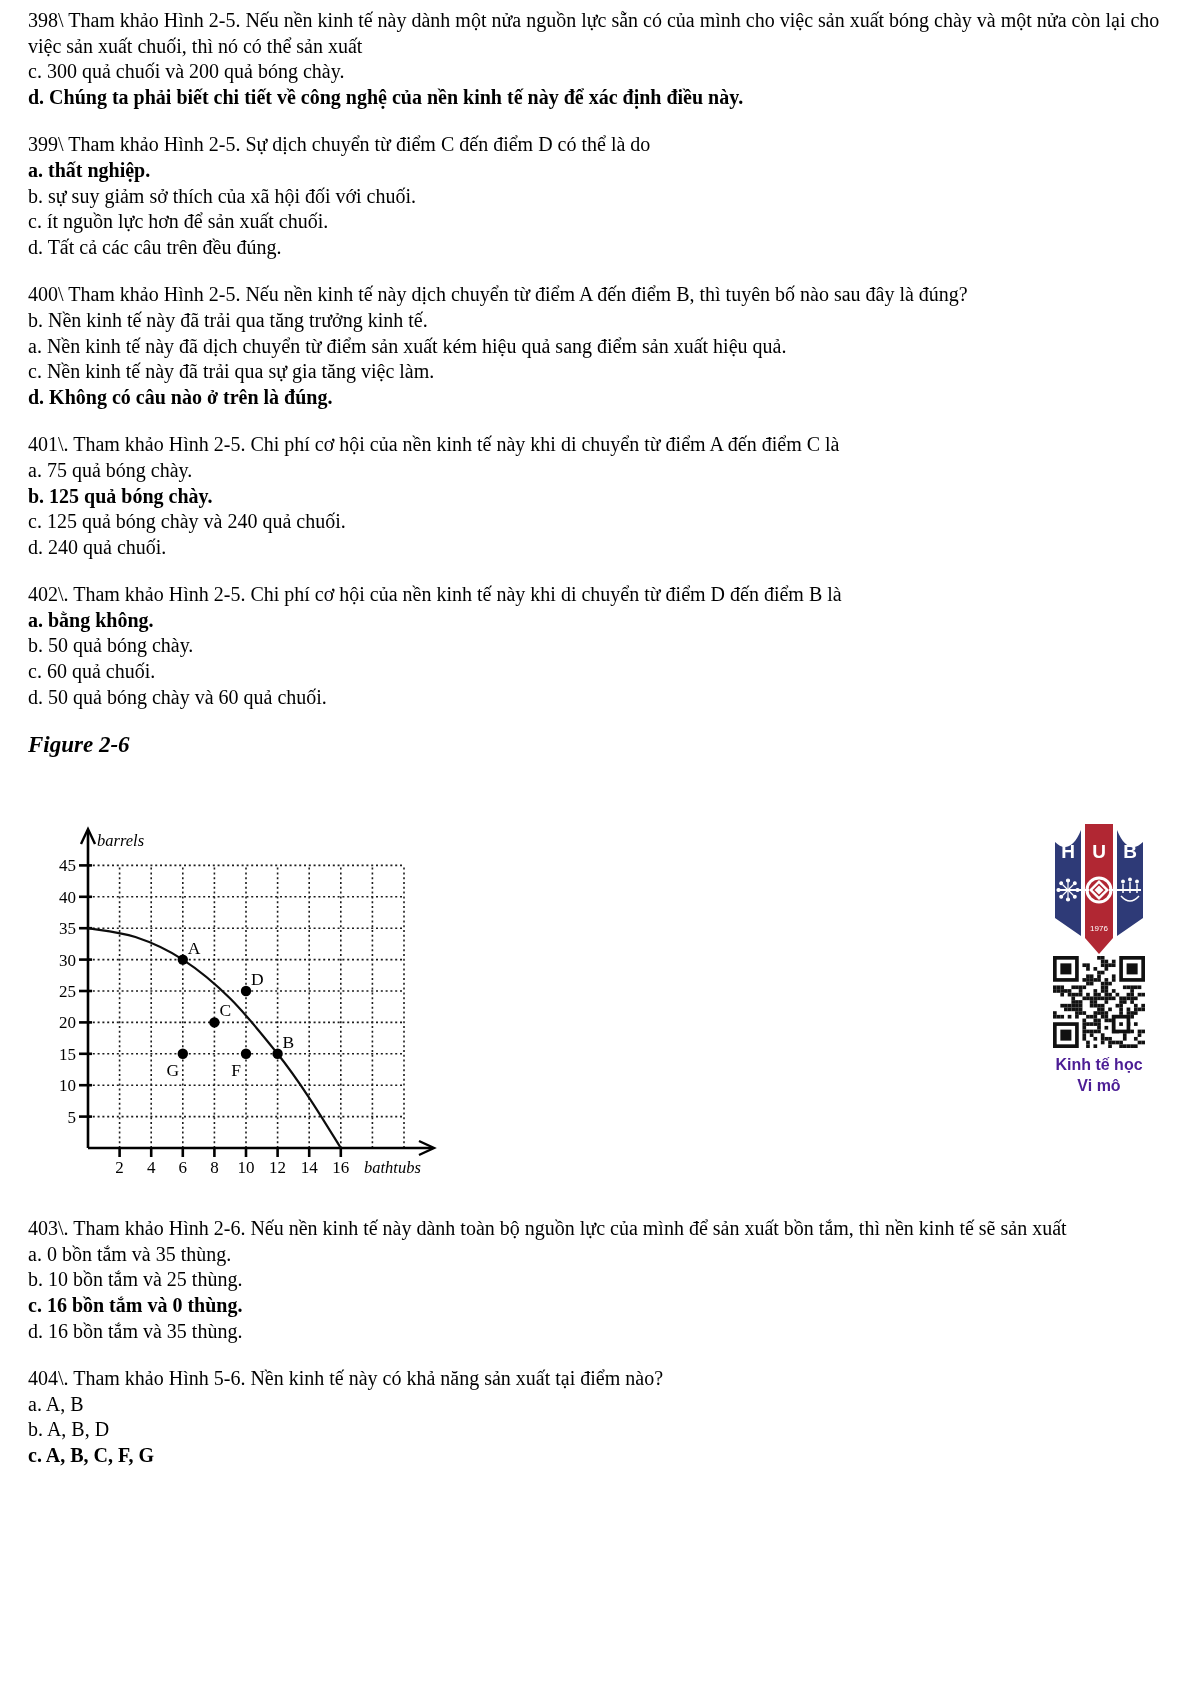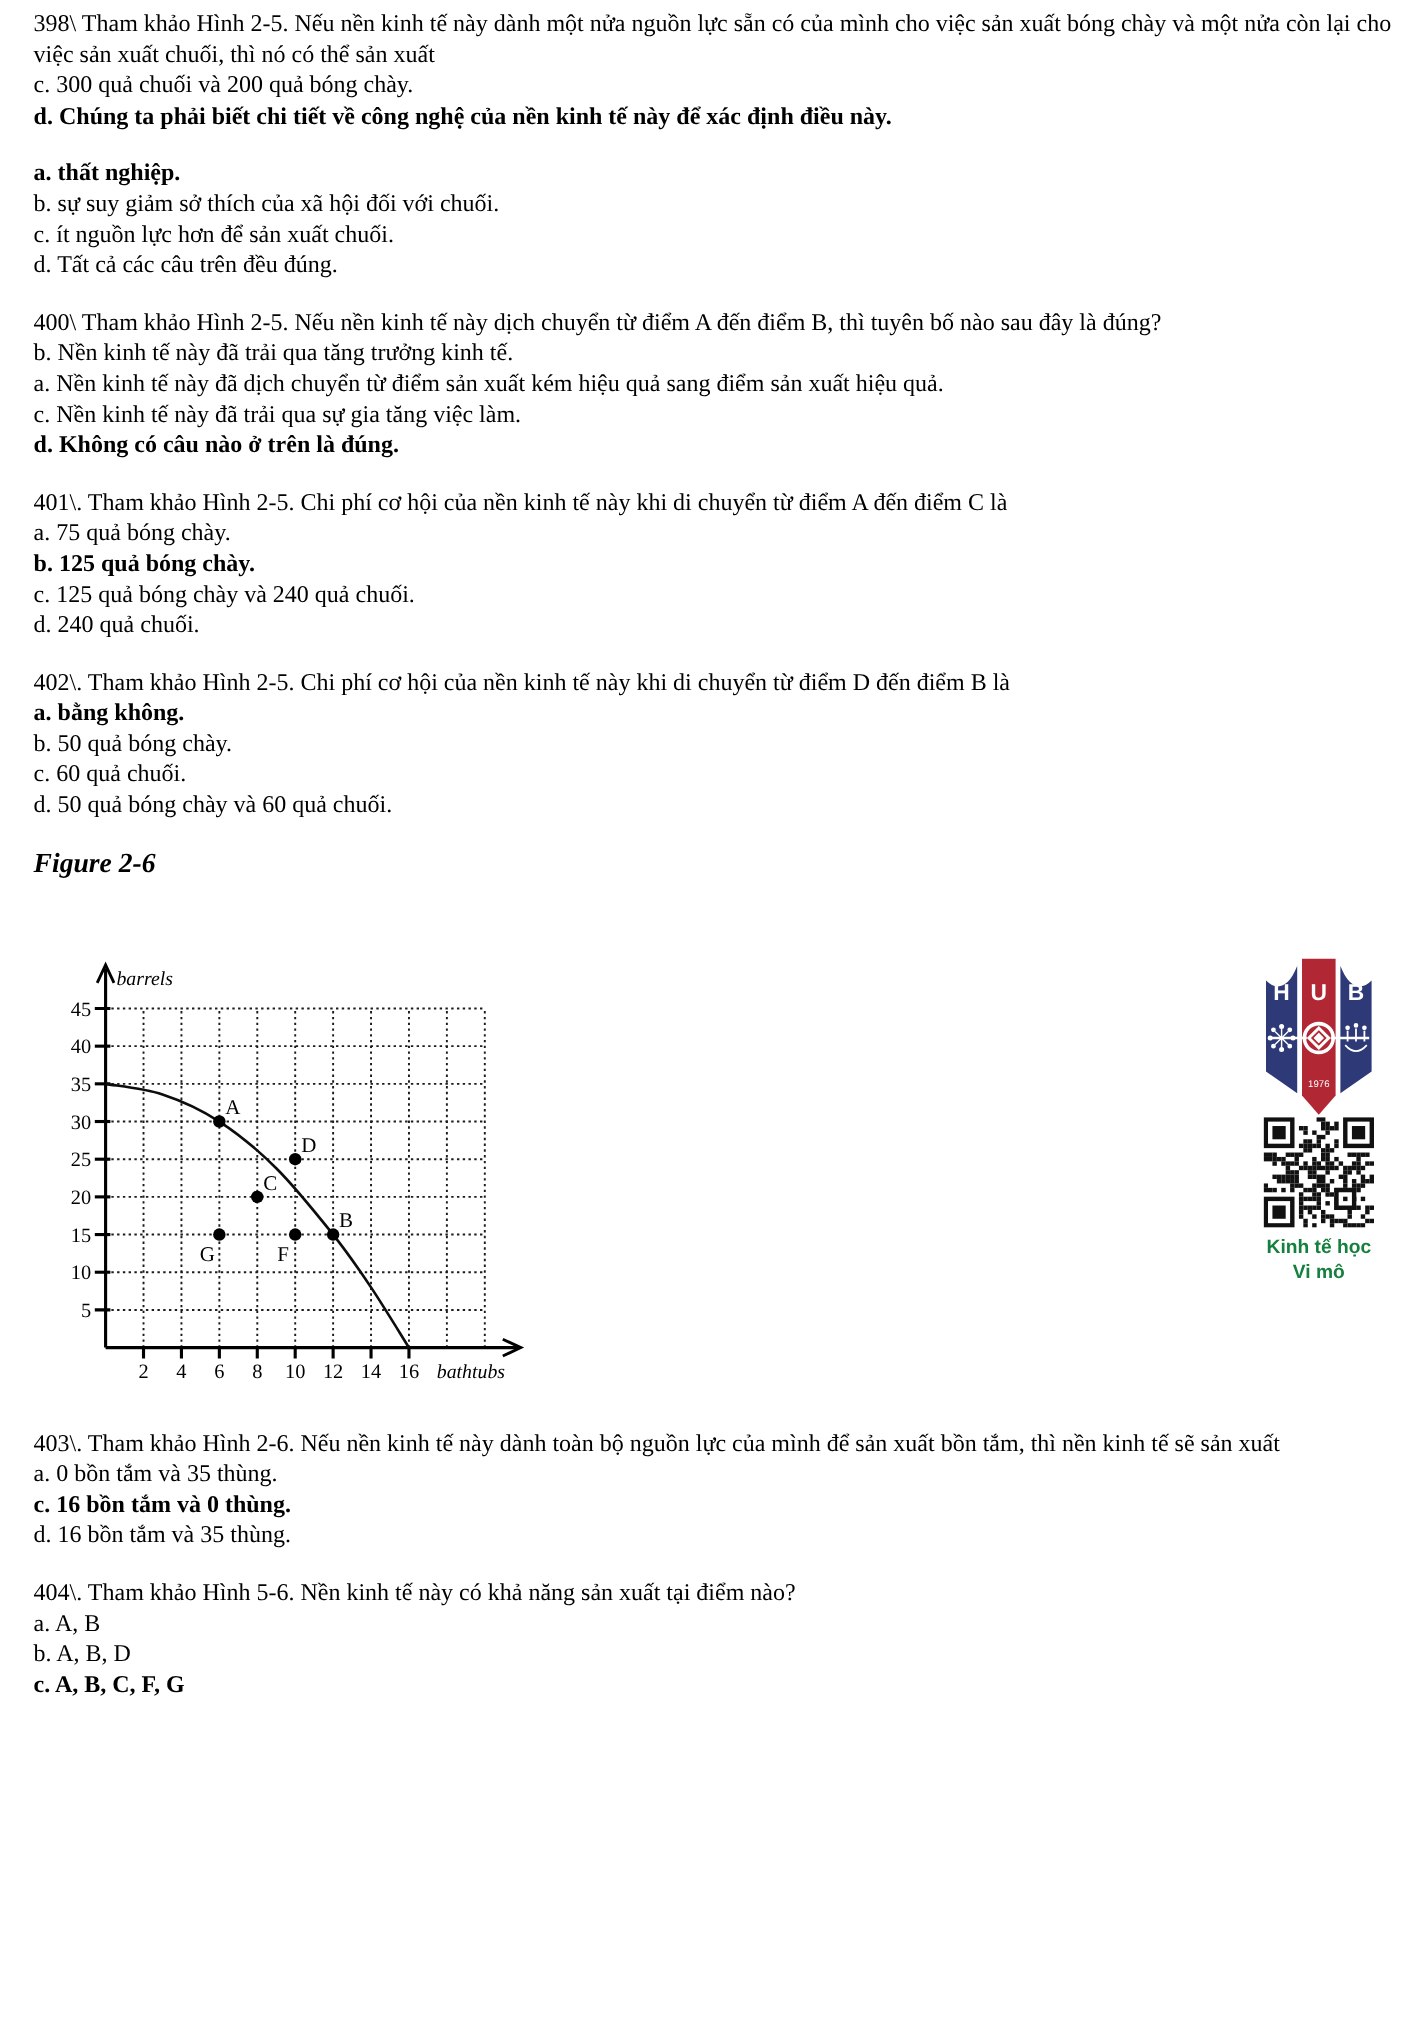--- a/index.html
+++ b/index.html
@@ -22,20 +22,21 @@
 
 <div class="page">
 
   <section id="questions-top">
       <div class="q">
         <p>398\ Tham khảo Hình 2-5. Nếu nền kinh tế này dành một nửa nguồn lực sẵn có của mình cho việc sản xuất bóng chày và một nửa còn lại cho việc sản xuất chuối, thì nó có thể sản xuất</p>
         <p>c. 300 quả chuối và 200 quả bóng chày.</p>
         <p class="bold">d. Chúng ta phải biết chi tiết về công nghệ của nền kinh tế này để xác định điều này.</p>
       </div>
       <div class="q">
+        <p>399\ Tham khảo Hình 2-5. Sự dịch chuyển từ điểm C đến điểm D có thể là do</p>
         <p class="bold">a. thất nghiệp.</p>
         <p>b. sự suy giảm sở thích của xã hội đối với chuối.</p>
         <p>c. ít nguồn lực hơn để sản xuất chuối.</p>
         <p>d. Tất cả các câu trên đều đúng.</p>
       </div>
       <div class="q">
         <p>400\ Tham khảo Hình 2-5. Nếu nền kinh tế này dịch chuyển từ điểm A đến điểm B, thì tuyên bố nào sau đây là đúng?</p>
         <p>b. Nền kinh tế này đã trải qua tăng trưởng kinh tế.</p>
         <p>a. Nền kinh tế này đã dịch chuyển từ điểm sản xuất kém hiệu quả sang điểm sản xuất hiệu quả.</p>
         <p>c. Nền kinh tế này đã trải qua sự gia tăng việc làm.</p>
@@ -393,31 +394,32 @@
           <rect x="66.60000000000001" y="0" width="25.900000000000002" height="25.900000000000002" fill="#111"></rect>
           <rect x="70.3" y="3.7" width="18.5" height="18.5" fill="#fff"></rect>
           <rect x="74" y="7.4" width="11.100000000000001" height="11.100000000000001" fill="#111"></rect>
           <rect x="0" y="66.60000000000001" width="25.900000000000002" height="25.900000000000002" fill="#111"></rect>
           <rect x="3.7" y="70.3" width="18.5" height="18.5" fill="#fff"></rect>
           <rect x="7.4" y="74" width="11.100000000000001" height="11.100000000000001" fill="#111"></rect>
           <rect x="59.2" y="59.2" width="18.5" height="18.5" fill="#111"></rect>
           <rect x="62.900000000000006" y="62.900000000000006" width="11.100000000000001" height="11.100000000000001" fill="#fff"></rect>
           <rect x="66.60000000000001" y="66.60000000000001" width="3.7" height="3.7" fill="#111"></rect>
         </svg>
-      <div class="brand-caption" style="color: #15803d;">
+      <div class="brand-caption" style="color: #4c1d95;">
         <div>Kinh tế học</div>
         <div>Vi mô</div>
       </div>
     </aside>
   </div>
 
   <section id="questions-bottom">
       <div class="q">
         <p>403\. Tham khảo Hình 2-6. Nếu nền kinh tế này dành toàn bộ nguồn lực của mình để sản xuất bồn tắm, thì nền kinh tế sẽ sản xuất</p>
         <p>a. 0 bồn tắm và 35 thùng.</p>
+        <p>b. 10 bồn tắm và 25 thùng.</p>
         <p class="bold">c. 16 bồn tắm và 0 thùng.</p>
         <p>d. 16 bồn tắm và 35 thùng.</p>
       </div>
       <div class="q">
         <p>404\. Tham khảo Hình 5-6. Nền kinh tế này có khả năng sản xuất tại điểm nào?</p>
         <p>a. A, B</p>
         <p>b. A, B, D</p>
         <p class="bold">c. A, B, C, F, G</p>
       </div>
     </section>

